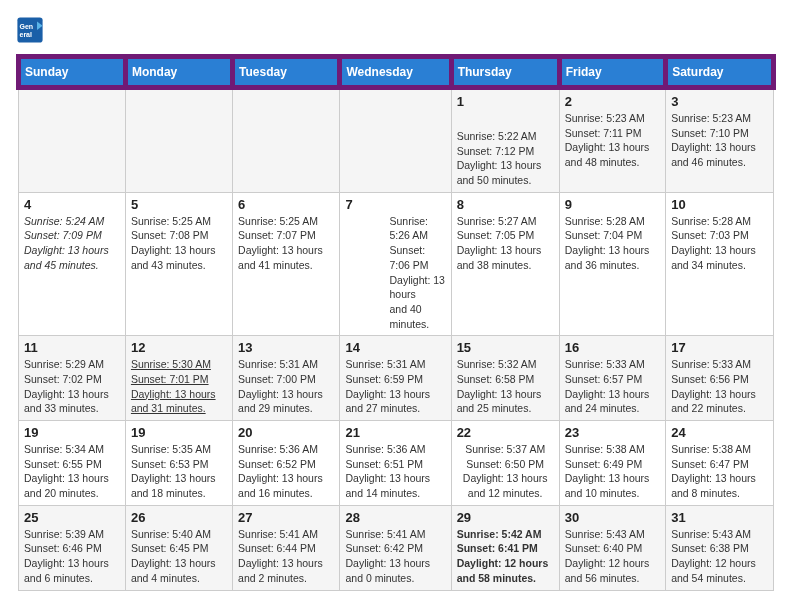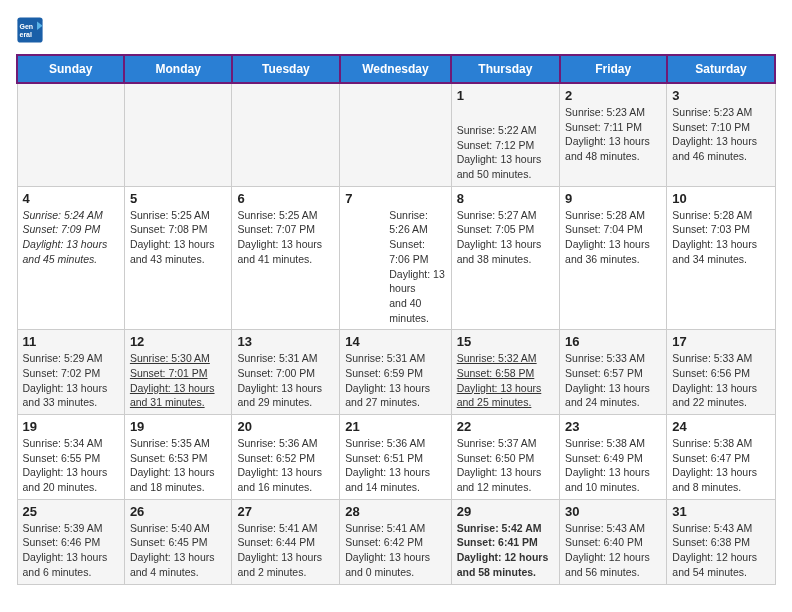--- a/index.html
+++ b/index.html
@@ -48,24 +48,24 @@
     }
     .calendar {
       width: 100%;
       border-collapse: collapse;
       font-size: 11px;
     }
     .calendar thead tr th {
       background: #2a7fd4;
       color: #fff;
       padding: 6px 4px;
-      text-align: center;
+      text-align: left;
       font-size: 12px;
       font-weight: bold;
-      border: 2px solid #701a75;
+      border: 5px solid #701a75;
     }
     .calendar tbody tr td {
       border: 1px solid #ccc;
       vertical-align: top;
       padding: 4px 5px;
       width: 113px;
       min-height: 80px;
       background: #fff;
     }
     .calendar tbody tr:nth-child(odd) td {
@@ -226,21 +226,21 @@
         </td>
         <td>
           <div class="day-number">14</div>
           <div class="day-info" style="white-space: pre-line;">Sunrise: 5:31 AM
 Sunset: 6:59 PM
 Daylight: 13 hours
 and 27 minutes.</div>
         </td>
         <td>
           <div class="day-number">15</div>
-          <div class="day-info" style="white-space: pre-line; text-decoration: underline;">Sunrise: 5:32 AM
+          <div class="day-info" style="white-space: pre-line;">Sunrise: 5:32 AM
 Sunset: 6:58 PM
 Daylight: 13 hours
 and 25 minutes.</div>
         </td>
         <td>
           <div class="day-number">16</div>
           <div class="day-info" style="white-space: pre-line;">Sunrise: 5:33 AM
 Sunset: 6:57 PM
 Daylight: 13 hours
 and 24 minutes.</div>
@@ -277,21 +277,21 @@
         </td>
         <td>
           <div class="day-number">21</div>
           <div class="day-info" style="white-space: pre-line;">Sunrise: 5:36 AM
 Sunset: 6:51 PM
 Daylight: 13 hours
 and 14 minutes.</div>
         </td>
         <td>
           <div class="day-number">22</div>
-          <div class="day-info" style="white-space: pre-line;">Sunrise: 5:37 AM
+          <div class="day-info" style="white-space: pre-line; text-align: center;">Sunrise: 5:37 AM
 Sunset: 6:50 PM
 Daylight: 13 hours
 and 12 minutes.</div>
         </td>
         <td>
           <div class="day-number">23</div>
           <div class="day-info" style="white-space: pre-line;">Sunrise: 5:38 AM
 Sunset: 6:49 PM
 Daylight: 13 hours
 and 10 minutes.</div>

